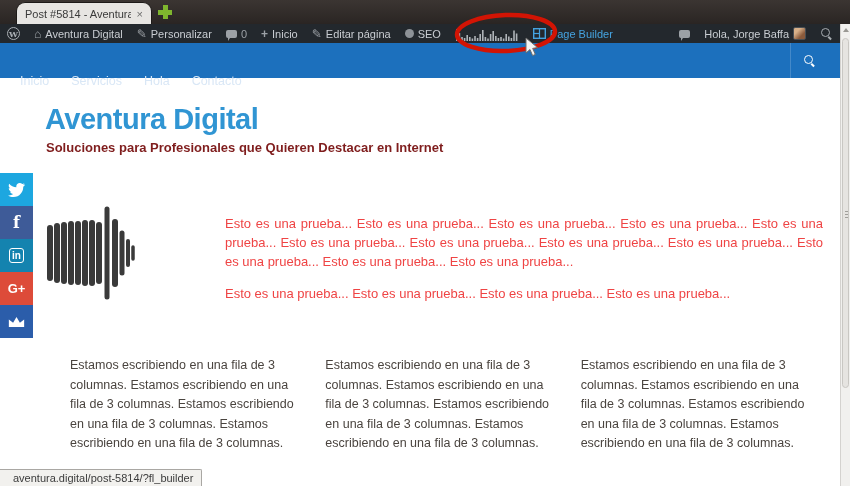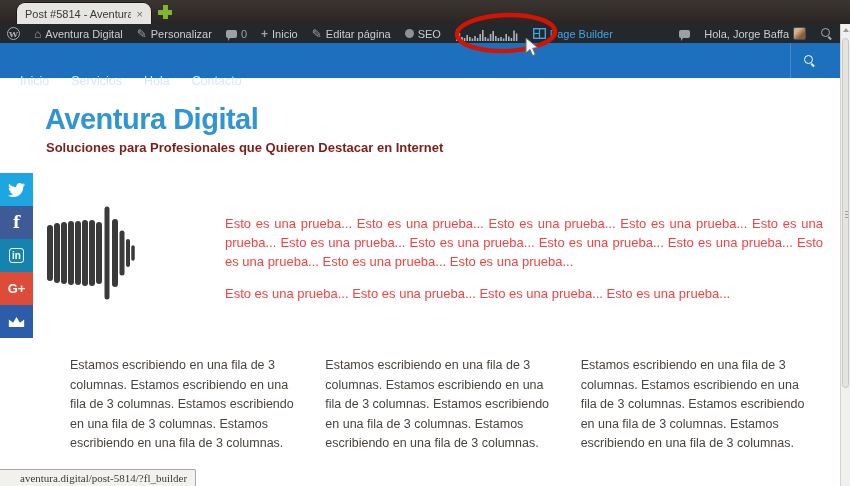--- a/index.html
+++ b/index.html
@@ -75,23 +75,23 @@
   .scrollbar { position:absolute; left:840px; top:24px; width:10px; height:462px;
     background:#f1f0ee; border-left:1px solid #d4d2cf; }
   .sb-up { position:absolute; left:1px; top:2px; width:8px; height:8px;
     display:flex; align-items:center; justify-content:center; }
   .sb-up::before { content:""; border:3px solid transparent; border-bottom:4px solid #9a9894; margin-top:-3px; }
   .sb-thumb { position:absolute; left:1px; top:14px; width:7px; height:350px;
     background:#e6e4e1; border:1px solid #c9c7c3; border-radius:4px; }
   .sb-grip { position:absolute; left:2px; top:172px; }
   .sb-grip i { display:block; width:3px; height:1px; background:#a09e9a; margin-bottom:2px; }
   
-  .statusbar { position:absolute; left:0; top:469px; height:17px; padding:2px 8px 0 20px;
+  .statusbar { position:absolute; left:0; top:469px; height:17px; padding:2px 8px 0 13px;
     background:#f2f1ee; border:1px solid #a9a7a3; border-left:none; border-bottom:none;
-    font-size:11px; color:#3c3c3c; border-top-right-radius:2px;font-family:Liberation Serif, serif; }
+    font-size:11px; color:#3c3c3c; border-top-right-radius:2px; }
   
   .annot-ellipse { position:absolute; left:452px; top:10px; pointer-events:none; }
   .cursor-arrow { position:absolute; left:524px; top:37px; pointer-events:none; }
 </style>
 </head>
 <body>
 
 <div id="screen">
 
   <div class="tabbar">

